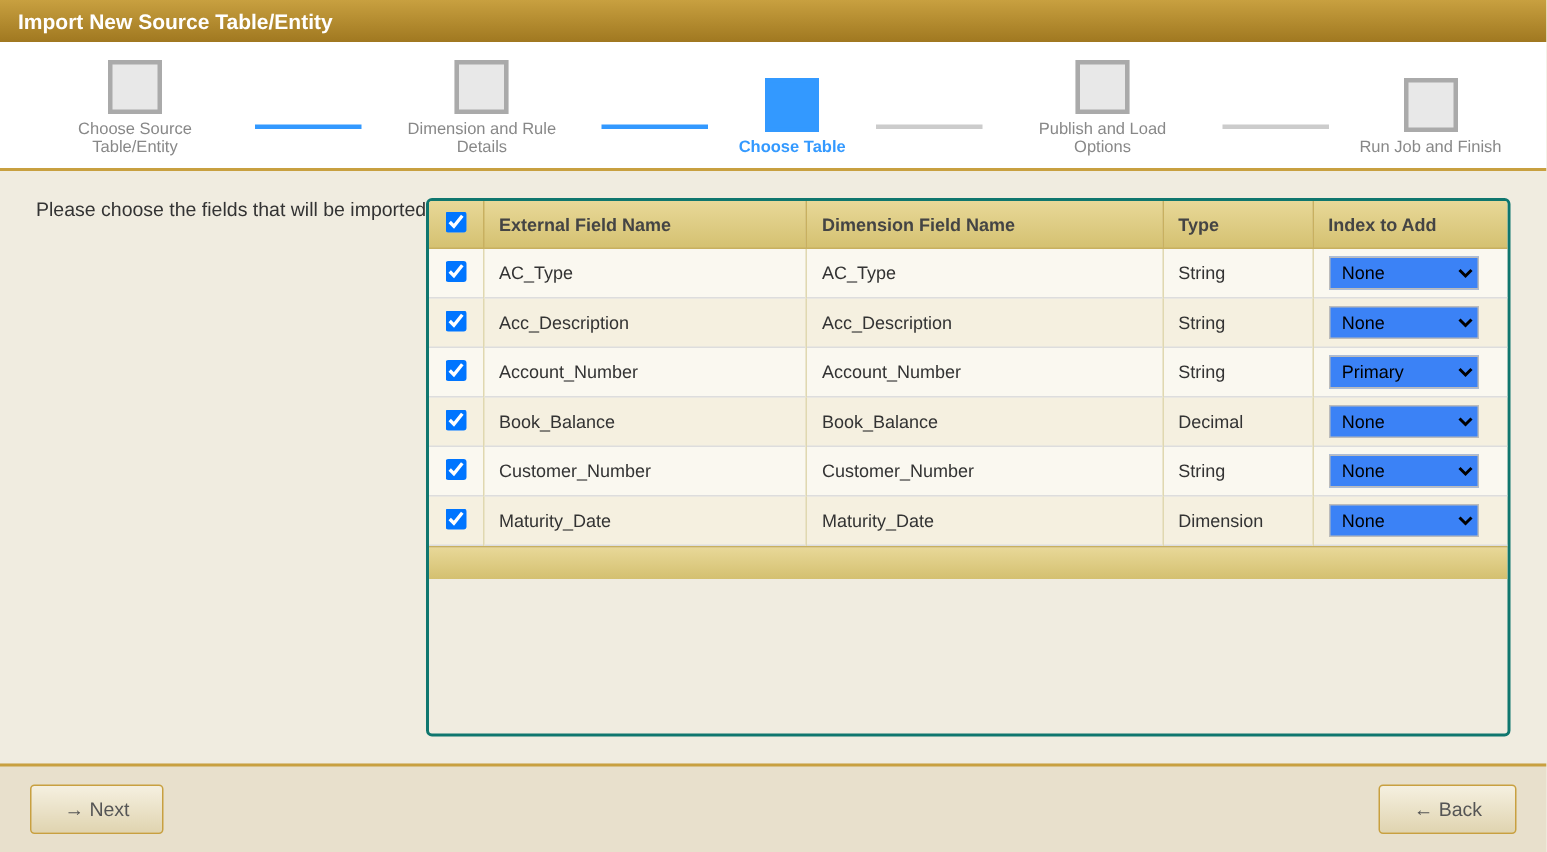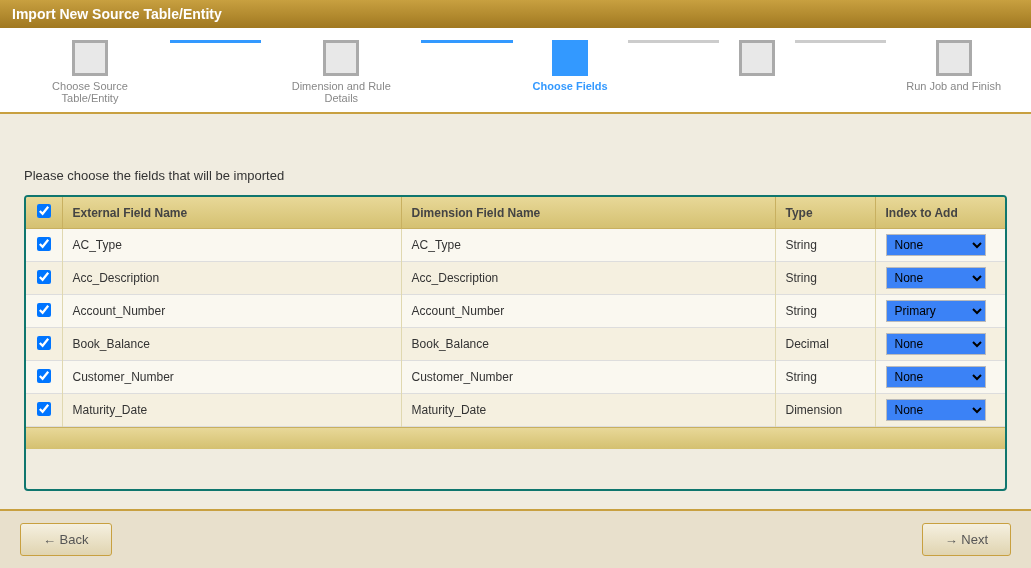--- a/index.html
+++ b/index.html
@@ -69,33 +69,32 @@
       flex: 1;
       height: 3px;
       background: #3399ff;
       margin-bottom: 18px;
     }
     .step-line.inactive {
       background: #ccc;
     }
     .wizard-row {
       display: flex;
-      align-items: flex-start;
+      align-items: flex-end;
       width: 100%;
       padding: 0 10px;
       gap: 20px;
     }
     
     #main-content {
       flex: 1;
       padding: 18px 24px;
       display: flex;
-      flex-direction: column;
+      flex-direction: row;
       overflow: hidden;
-      margin-top: 36px;
     }
     #instructions {
       margin-bottom: 12px;
       color: #333;
       font-size: 13px;
     }
     
     #fields-table-wrapper {
       border: 2px solid #0f766e;
       border-radius: 4px;
@@ -198,26 +197,27 @@
       <div class="step-line"></div>
 
       <div class="step-container">
         <div class="step-box"></div>
         <div class="step-label">Dimension and Rule Details</div>
       </div>
       <div class="step-line"></div>
 
       <div class="step-container">
         <div class="step-box active"></div>
-        <div class="step-label active">Choose Fields</div>
+        <div class="step-label active">Choose Table</div>
       </div>
       <div class="step-line inactive"></div>
 
       <div class="step-container">
         <div class="step-box"></div>
+        <div class="step-label">Publish and Load Options</div>
       </div>
       <div class="step-line inactive"></div>
 
       <div class="step-container">
         <div class="step-box"></div>
         <div class="step-label">Run Job and Finish</div>
       </div>
     </div>
   </div>
 
@@ -281,16 +281,16 @@
               <td class="type-col">Dimension</td>
               <td class="index-col"><select class="index-select"><option value="None">None</option><option value="Primary">Primary</option><option value="Secondary">Secondary</option><option value="Unique">Unique</option></select></td>
             </tr>
           </tbody>
       </table>
       <div class="table-footer"></div>
     </div>
   </div>
 
   <div id="bottom-bar">
+    <button class="nav-btn">→ Next</button>
     <button class="nav-btn">← Back</button>
-    <button class="nav-btn">→ Next</button>
   </div>
 </div>
 
 </body></html>

